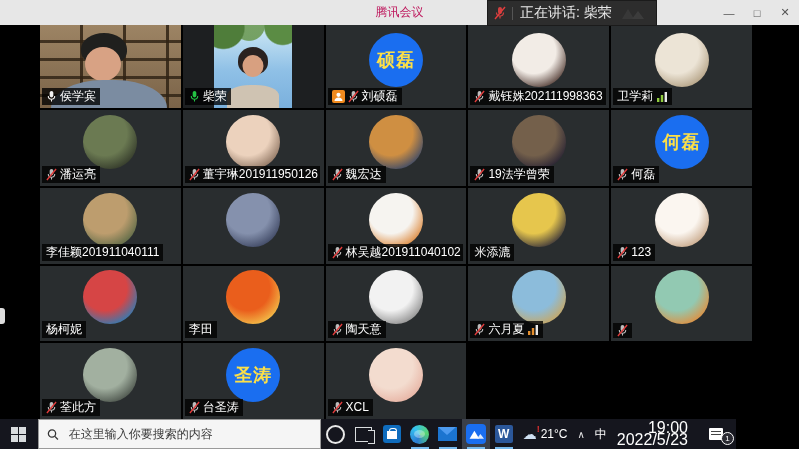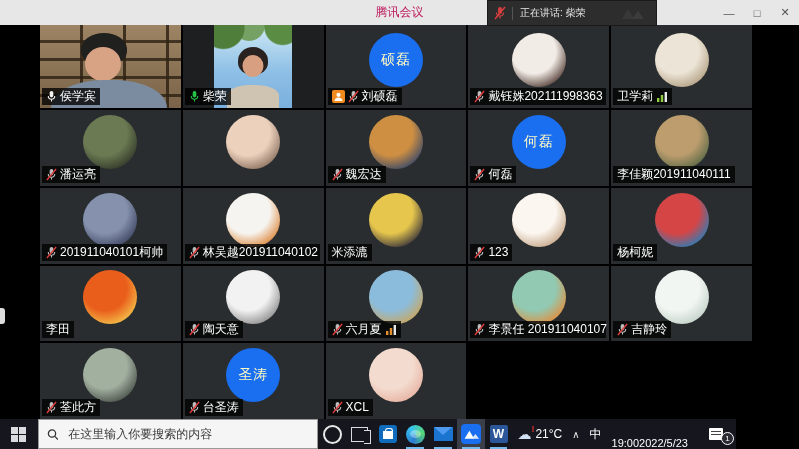--- a/index.html
+++ b/index.html
@@ -12,32 +12,32 @@
   .titlebar{position:absolute;left:0;top:0;width:799px;height:25px;background:#e7e7e7;
     display:flex;align-items:center;justify-content:center;z-index:5;}
   .titlebar .title{font-size:12px;color:#be185d;}
   .win-controls{position:absolute;right:0;top:0;height:25px;display:flex;}
   .win-controls span{width:28px;height:25px;display:flex;align-items:center;justify-content:center;
     font-size:11px;color:#555;cursor:default;}
   
   .speak-banner{position:absolute;left:487px;top:0;width:170px;height:26px;background:#2d2d2d;
     border:1px solid #1b1b1b;box-sizing:border-box;display:flex;align-items:center;z-index:6;padding:0 6px;}
   .speak-banner .divider{width:1px;height:13px;background:#555;margin:0 7px 0 6px;}
-  .speak-banner .txt{font-size:10px;color:#e8e8e8;white-space:nowrap;}
+  .speak-banner .txt{font-size:14px;color:#e8e8e8;white-space:nowrap;}
   .speak-banner .logo{margin-left:auto;opacity:.55;}
   
   .stage{position:absolute;left:0;top:25px;width:799px;height:394px;background:#000;}
   .grid{position:absolute;left:40px;top:0;width:712px;height:394px;display:grid;
     grid-template-columns:repeat(5,1fr);grid-template-rows:83px repeat(4,1fr);gap:2px;}
   .tile{position:relative;background:#292d2f;overflow:hidden;}
   .tile.active{box-shadow:inset 0 0 0 2px var(--green,#23c343);}
   .avatar{position:absolute;left:50%;top:42%;transform:translate(-50%,-50%);
     width:54px;height:54px;border-radius:50%;}
   .avatar.initials{display:flex;align-items:center;justify-content:center;
-    color:#fef9c3;font-size:14px;letter-spacing:1px;}
+    color:#fde047;font-size:18px;letter-spacing:1px;font-weight:bold;}
   .name-label{position:absolute;left:2px;bottom:3px;max-width:96%;background:var(--labelbg,rgba(0,0,0,.78));
     color:#fff;font-size:12px;line-height:15px;padding:1px 4px;display:flex;align-items:center;gap:3px;
     white-space:nowrap;box-sizing:border-box;}
   .name-label svg{flex:0 0 auto;}
   
   .scene{position:absolute;inset:0;}
   .scene.bookshelf{background:
     repeating-linear-gradient(90deg,rgba(61,45,26,0) 0 40px,rgba(48,35,20,.85) 40px 43px),
     repeating-linear-gradient(180deg,rgba(0,0,0,0) 0 15px,rgba(44,32,18,.8) 15px 18px),
     linear-gradient(180deg,#9d8464,#7a6348);}
@@ -84,21 +84,21 @@
   .meet-ico{width:20px;height:20px;background:var(--blue,#1a6ef0);border-radius:4px;display:flex;align-items:center;justify-content:center;}
   .tb-btn.open::after{content:"";position:absolute;left:5px;right:5px;bottom:0;height:2px;background:#76b9ed;}
   .tb-btn.appactive{background:#3a3f4a;}
   .tb-spacer{flex:1;}
   .tray{display:flex;align-items:center;gap:0;}
   .tray-item{display:flex;align-items:center;justify-content:center;height:30px;color:#fff;font-size:12px;padding:0 5px;position:relative;}
   .weather{gap:4px;}
   .cloud{position:relative;font-size:14px;color:#cfe0f2;}
   .cloud b{position:absolute;right:-3px;top:-2px;color:#e03030;font-size:9px;font-weight:bold;}
   .chev{font-size:10px;color:#e8e8e8;}
-  .clock{line-height:12px;font-size:11px;align-items:flex-end;padding-right:8px;}
+  .clock{flex-direction:column;line-height:12px;font-size:16px;align-items:flex-end;padding-right:8px;}
   .notif{width:30px;}
   .notif .box{width:14px;height:12px;background:#fff;border-radius:1px;position:relative;}
   .notif .box i{position:absolute;left:2px;right:2px;height:1px;background:#444;}
   .notif .box i:nth-child(1){top:3px;}
   .notif .box i:nth-child(2){top:6px;}
   .notif .badge{position:absolute;right:2px;bottom:4px;width:11px;height:11px;border-radius:50%;
     background:#2b2b33;border:1px solid #fff;color:#fff;font-size:8px;display:flex;align-items:center;justify-content:center;}
 </style>
 </head>
 <body>
@@ -209,62 +209,74 @@
             <rect x="4" y="1" width="4" height="7" rx="2" fill="#bdbdbd"></rect>
             <path d="M2.5 6.5a3.5 3.5 0 0 0 7 0" fill="none" stroke="#bdbdbd" stroke-width="1.2"></path>
             <line x1="6" y1="10" x2="6" y2="12.5" stroke="#bdbdbd" stroke-width="1.2"></line>
             <line x1="1" y1="13" x2="11" y2="1" stroke="#e23c3c" stroke-width="1.5"></line>
           </svg>
           <span>潘运亮</span>
         </div>
       </div>
       <div class="tile">
         <div class="avatar" style="background: radial-gradient(circle at 40% 34%, rgb(236, 210, 189) 0px, rgb(236, 210, 189) 46%, rgb(141, 115, 96) 80%);"></div>
+        <div class="name-label">
+          <svg width="11" height="13" viewBox="0 0 12 14">
+            <rect x="4" y="1" width="4" height="7" rx="2" fill="#bdbdbd"></rect>
+            <path d="M2.5 6.5a3.5 3.5 0 0 0 7 0" fill="none" stroke="#bdbdbd" stroke-width="1.2"></path>
+            <line x1="6" y1="10" x2="6" y2="12.5" stroke="#bdbdbd" stroke-width="1.2"></line>
+            <line x1="1" y1="13" x2="11" y2="1" stroke="#e23c3c" stroke-width="1.5"></line>
+          </svg>
+          <span>董宇琳201911950126</span>
+        </div>
       </div>
       <div class="tile">
         <div class="avatar" style="background: radial-gradient(circle at 40% 34%, rgb(207, 143, 66) 0px, rgb(207, 143, 66) 46%, rgb(60, 74, 104) 80%);"></div>
         <div class="name-label">
           <svg width="11" height="13" viewBox="0 0 12 14">
             <rect x="4" y="1" width="4" height="7" rx="2" fill="#bdbdbd"></rect>
             <path d="M2.5 6.5a3.5 3.5 0 0 0 7 0" fill="none" stroke="#bdbdbd" stroke-width="1.2"></path>
             <line x1="6" y1="10" x2="6" y2="12.5" stroke="#bdbdbd" stroke-width="1.2"></line>
             <line x1="1" y1="13" x2="11" y2="1" stroke="#e23c3c" stroke-width="1.5"></line>
           </svg>
           <span>魏宏达</span>
         </div>
       </div>
       <div class="tile">
+        <div class="avatar" style="background: radial-gradient(circle at 40% 34%, rgb(116, 96, 75) 0px, rgb(116, 96, 75) 46%, rgb(39, 34, 51) 80%);"></div>
+        <div class="name-label">
+          <svg width="11" height="13" viewBox="0 0 12 14">
+            <rect x="4" y="1" width="4" height="7" rx="2" fill="#bdbdbd"></rect>
+            <path d="M2.5 6.5a3.5 3.5 0 0 0 7 0" fill="none" stroke="#bdbdbd" stroke-width="1.2"></path>
+            <line x1="6" y1="10" x2="6" y2="12.5" stroke="#bdbdbd" stroke-width="1.2"></line>
+            <line x1="1" y1="13" x2="11" y2="1" stroke="#e23c3c" stroke-width="1.5"></line>
+          </svg>
+          <span>19法学曾荣</span>
+        </div>
+      </div>
+      <div class="tile">
         <div class="avatar initials" style="background: rgb(26, 110, 240);">何磊</div>
         <div class="name-label">
           <svg width="11" height="13" viewBox="0 0 12 14">
             <rect x="4" y="1" width="4" height="7" rx="2" fill="#bdbdbd"></rect>
             <path d="M2.5 6.5a3.5 3.5 0 0 0 7 0" fill="none" stroke="#bdbdbd" stroke-width="1.2"></path>
             <line x1="6" y1="10" x2="6" y2="12.5" stroke="#bdbdbd" stroke-width="1.2"></line>
             <line x1="1" y1="13" x2="11" y2="1" stroke="#e23c3c" stroke-width="1.5"></line>
           </svg>
           <span>何磊</span>
         </div>
       </div>
       <div class="tile">
         <div class="avatar" style="background: radial-gradient(circle at 40% 34%, rgb(189, 157, 110) 0px, rgb(189, 157, 110) 46%, rgb(92, 106, 71) 80%);"></div>
         <div class="name-label">
           <span>李佳颖201911040111</span>
         </div>
       </div>
       <div class="tile">
         <div class="avatar" style="background: radial-gradient(circle at 40% 34%, rgb(133, 145, 173) 0px, rgb(133, 145, 173) 46%, rgb(62, 71, 99) 80%);"></div>
-        <div class="name-label">
-          <svg width="11" height="13" viewBox="0 0 12 14">
-            <rect x="4" y="1" width="4" height="7" rx="2" fill="#bdbdbd"></rect>
-            <path d="M2.5 6.5a3.5 3.5 0 0 0 7 0" fill="none" stroke="#bdbdbd" stroke-width="1.2"></path>
-            <line x1="6" y1="10" x2="6" y2="12.5" stroke="#bdbdbd" stroke-width="1.2"></line>
-            <line x1="1" y1="13" x2="11" y2="1" stroke="#e23c3c" stroke-width="1.5"></line>
-          </svg>
-          <span>201911040101柯帅</span>
-        </div>
       </div>
       <div class="tile">
         <div class="avatar" style="background: radial-gradient(circle at 40% 34%, rgb(246, 244, 240) 0px, rgb(246, 244, 240) 46%, rgb(221, 138, 63) 80%);"></div>
         <div class="name-label">
           <svg width="11" height="13" viewBox="0 0 12 14">
             <rect x="4" y="1" width="4" height="7" rx="2" fill="#bdbdbd"></rect>
             <path d="M2.5 6.5a3.5 3.5 0 0 0 7 0" fill="none" stroke="#bdbdbd" stroke-width="1.2"></path>
             <line x1="6" y1="10" x2="6" y2="12.5" stroke="#bdbdbd" stroke-width="1.2"></line>
             <line x1="1" y1="13" x2="11" y2="1" stroke="#e23c3c" stroke-width="1.5"></line>
           </svg>
@@ -332,33 +344,20 @@
       </div>
       <div class="tile">
         <div class="avatar" style="background: radial-gradient(circle at 40% 34%, rgb(146, 201, 178) 0px, rgb(146, 201, 178) 46%, rgb(224, 143, 63) 80%);"></div>
         <div class="name-label">
           <svg width="11" height="13" viewBox="0 0 12 14">
             <rect x="4" y="1" width="4" height="7" rx="2" fill="#bdbdbd"></rect>
             <path d="M2.5 6.5a3.5 3.5 0 0 0 7 0" fill="none" stroke="#bdbdbd" stroke-width="1.2"></path>
             <line x1="6" y1="10" x2="6" y2="12.5" stroke="#bdbdbd" stroke-width="1.2"></line>
             <line x1="1" y1="13" x2="11" y2="1" stroke="#e23c3c" stroke-width="1.5"></line>
           </svg>
-          <span>李景任 201911040107</span>
-        </div>
-      </div>
-      <div class="tile">
-        <div class="avatar" style="background: radial-gradient(circle at 40% 34%, rgb(242, 246, 242) 0px, rgb(242, 246, 242) 46%, rgb(195, 210, 201) 80%);"></div>
-        <div class="name-label">
-          <svg width="11" height="13" viewBox="0 0 12 14">
-            <rect x="4" y="1" width="4" height="7" rx="2" fill="#bdbdbd"></rect>
-            <path d="M2.5 6.5a3.5 3.5 0 0 0 7 0" fill="none" stroke="#bdbdbd" stroke-width="1.2"></path>
-            <line x1="6" y1="10" x2="6" y2="12.5" stroke="#bdbdbd" stroke-width="1.2"></line>
-            <line x1="1" y1="13" x2="11" y2="1" stroke="#e23c3c" stroke-width="1.5"></line>
-          </svg>
-          <span>吉静玲</span>
         </div>
       </div>
       <div class="tile">
         <div class="avatar" style="background: radial-gradient(circle at 40% 34%, rgb(162, 176, 160) 0px, rgb(162, 176, 160) 46%, rgb(75, 83, 75) 80%);"></div>
         <div class="name-label">
           <svg width="11" height="13" viewBox="0 0 12 14">
             <rect x="4" y="1" width="4" height="7" rx="2" fill="#bdbdbd"></rect>
             <path d="M2.5 6.5a3.5 3.5 0 0 0 7 0" fill="none" stroke="#bdbdbd" stroke-width="1.2"></path>
             <line x1="6" y1="10" x2="6" y2="12.5" stroke="#bdbdbd" stroke-width="1.2"></line>
             <line x1="1" y1="13" x2="11" y2="1" stroke="#e23c3c" stroke-width="1.5"></line>

